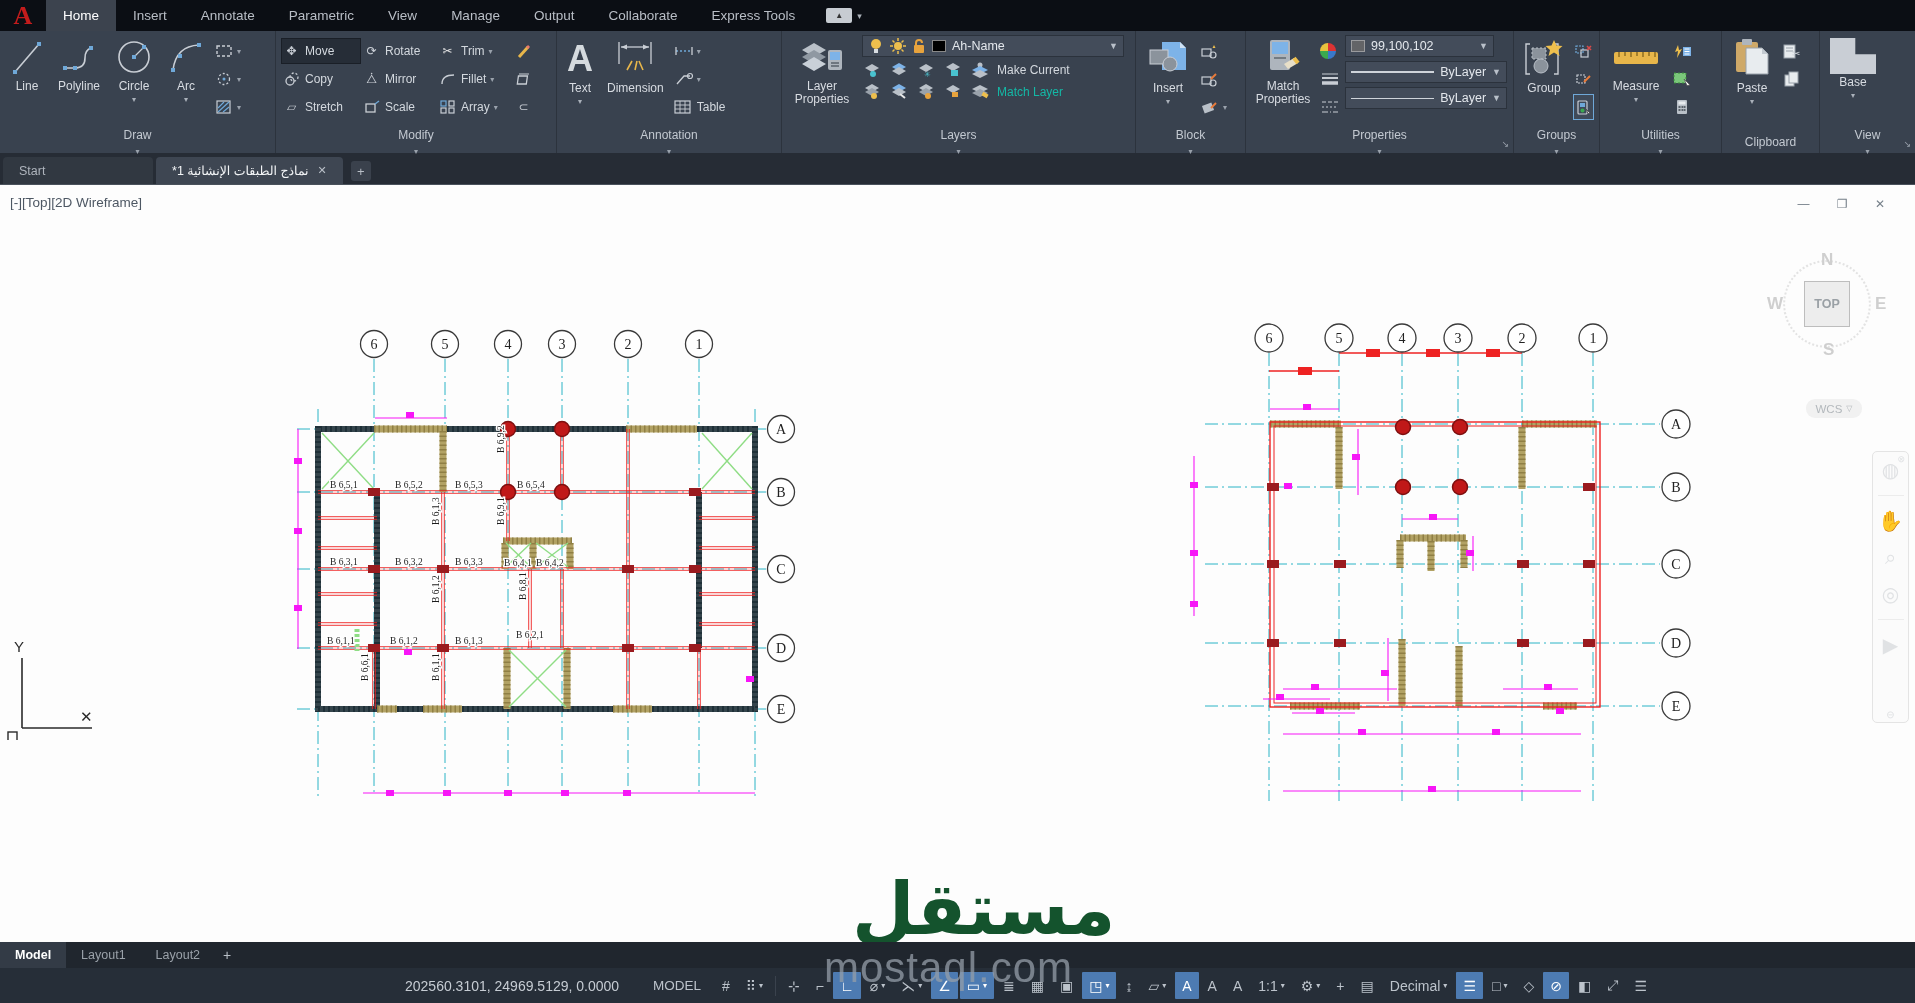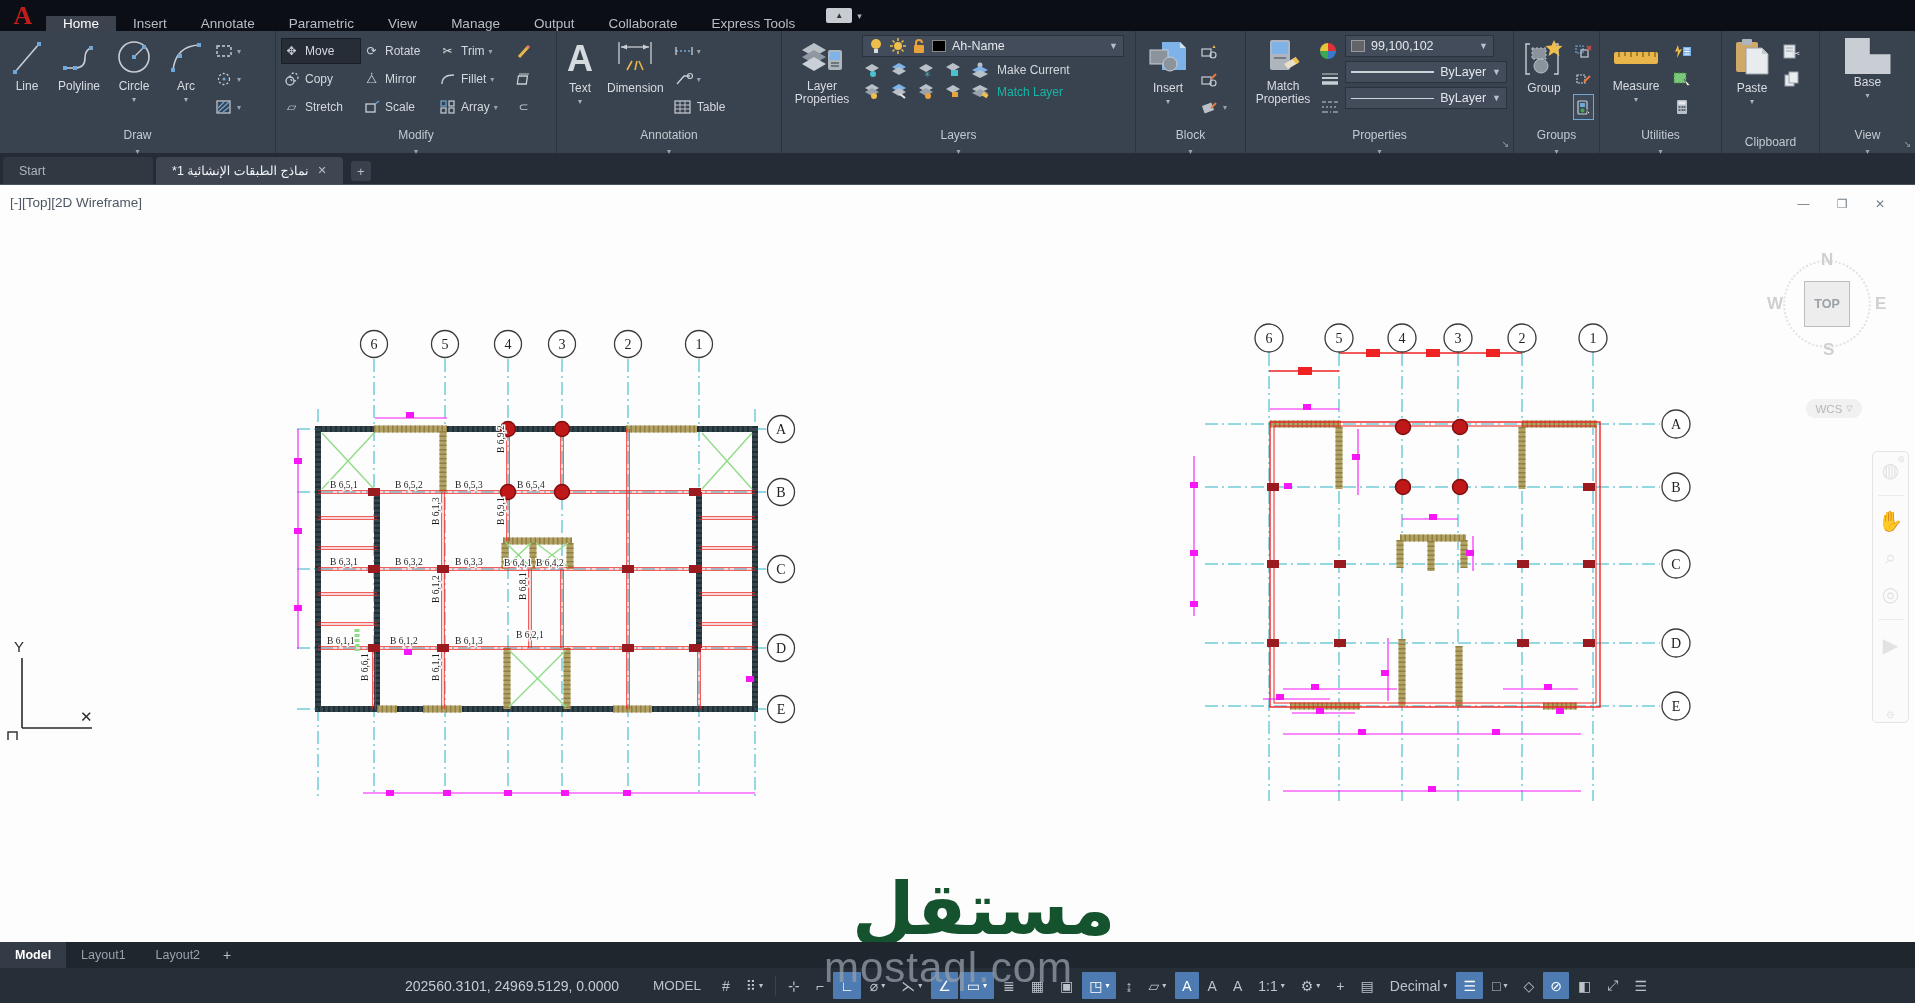--- a/index.html
+++ b/index.html
@@ -84,21 +84,21 @@
   .sbtn { height:27px; display:flex; align-items:center; justify-content:center; padding:0 7px; margin:0 1px; color:#bcc3cb; font-size:14px; border-radius:1px; gap:3px; }
   .sbtn.active { background:#4d7bb2; color:#fff; }
   .sbtn .sdd { font-size:8px; }
   .ssep { width:1px; height:20px; background:#3a424d; margin:0 4px; }
 </style>
 </head>
 <body>
 
 <div id="menubar">
   <div id="applogo">A</div>
-  <div id="menutabs" style="display:flex;align-items:flex-end;">
+  <div id="menutabs" style="display:flex;">
       <div class="mtab active">Home</div>
       <div class="mtab">Insert</div>
       <div class="mtab">Annotate</div>
       <div class="mtab">Parametric</div>
       <div class="mtab">View</div>
       <div class="mtab">Manage</div>
       <div class="mtab">Output</div>
       <div class="mtab">Collaborate</div>
       <div class="mtab">Express Tools</div>
     </div>
@@ -689,21 +689,21 @@
             </span>
           </div>
       </div>
     </div>
     <div class="plabel">
         <span>Clipboard</span>
       </div>
   </section>
 
   <section class="panel" style="width:95px; border-right:none;">
-    <div class="pbody" style="justify-content:center;">
+    <div class="pbody" style="justify-content:flex-start;">
       <div class="bigbtn">
         <div style="width:46px;height:36px;background:#c9ced5;clip-path:polygon(0 0, 55% 0, 55% 45%, 100% 45%, 100% 100%, 0 100%);"></div>
         <div class="blabel">Base</div>
         <div class="bdd">▾</div>
       </div>
     </div>
     <div class="plabel">
         <span>View</span>
         <span class="dd">▾</span>
         <span class="launch">↘</span>

